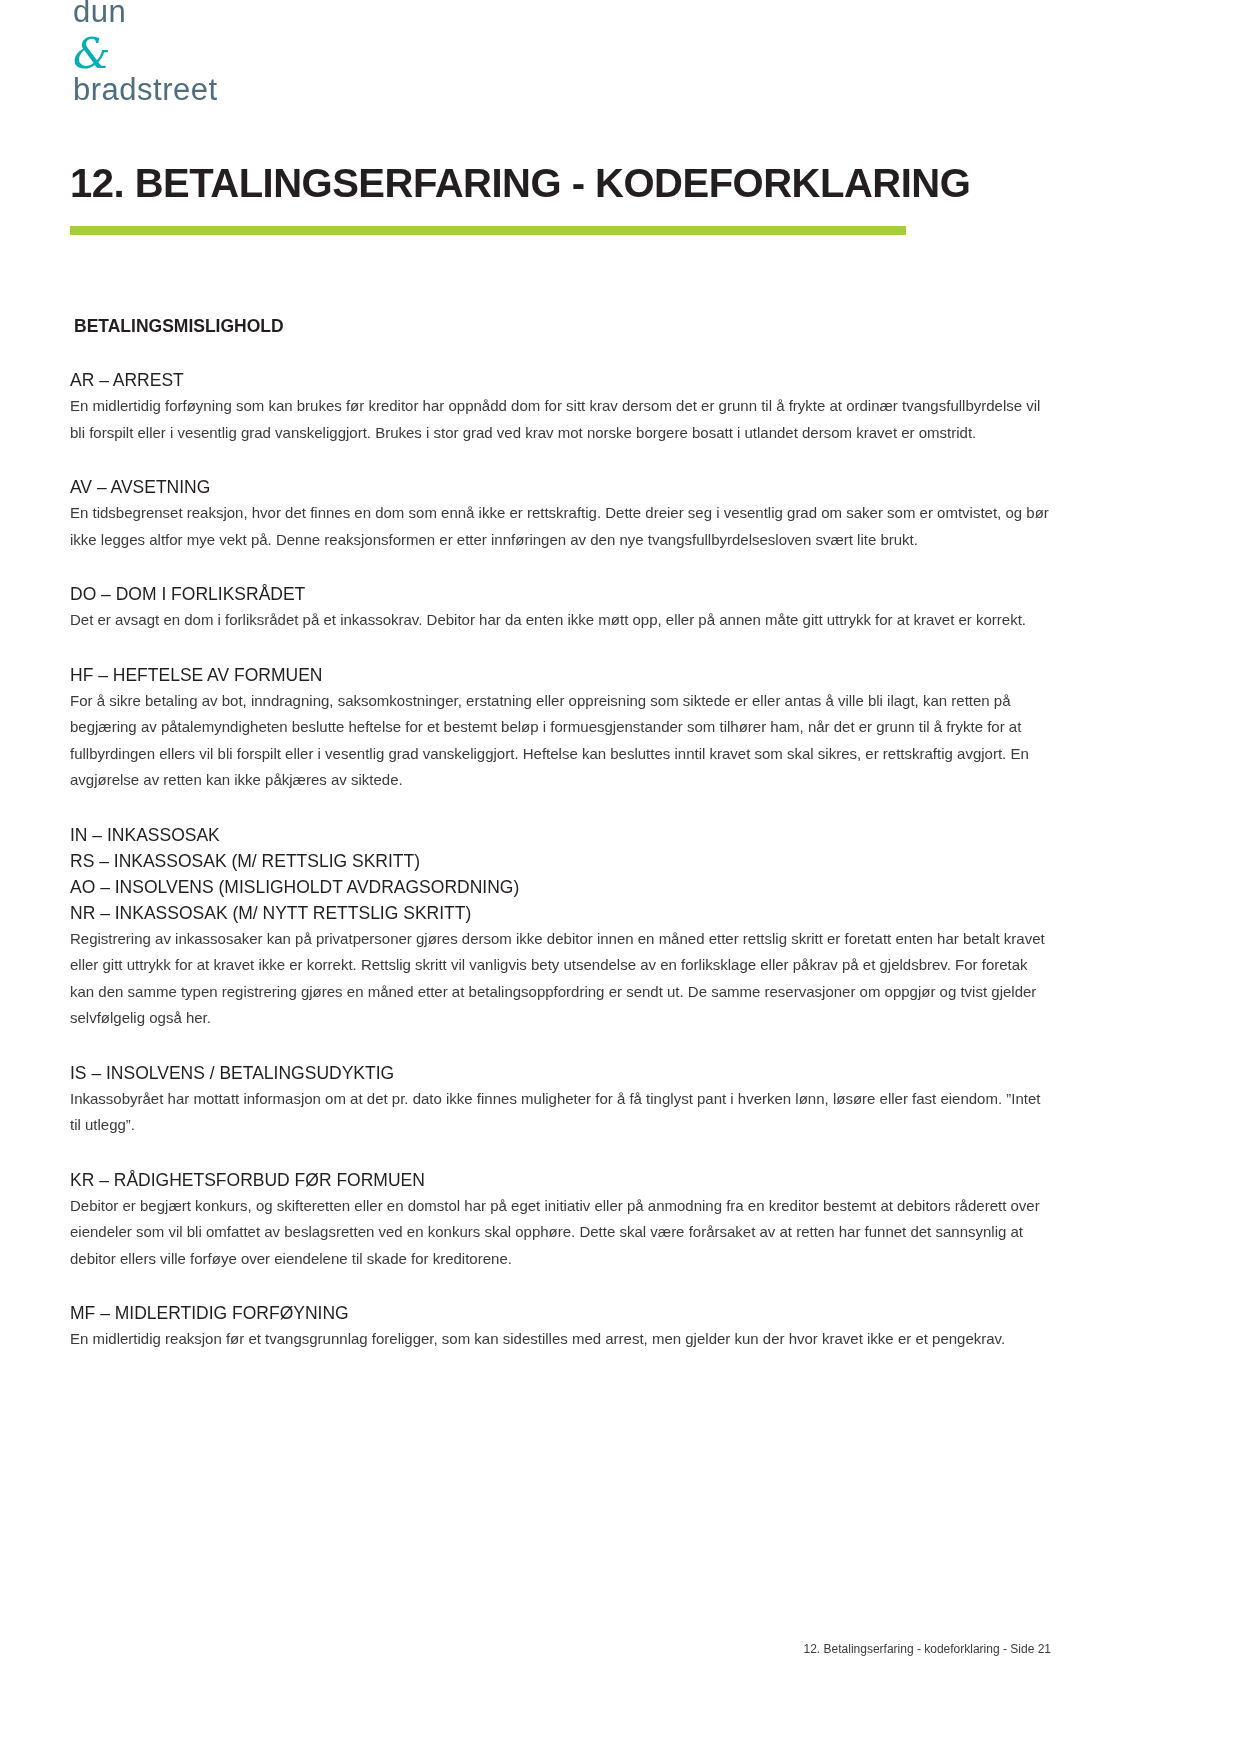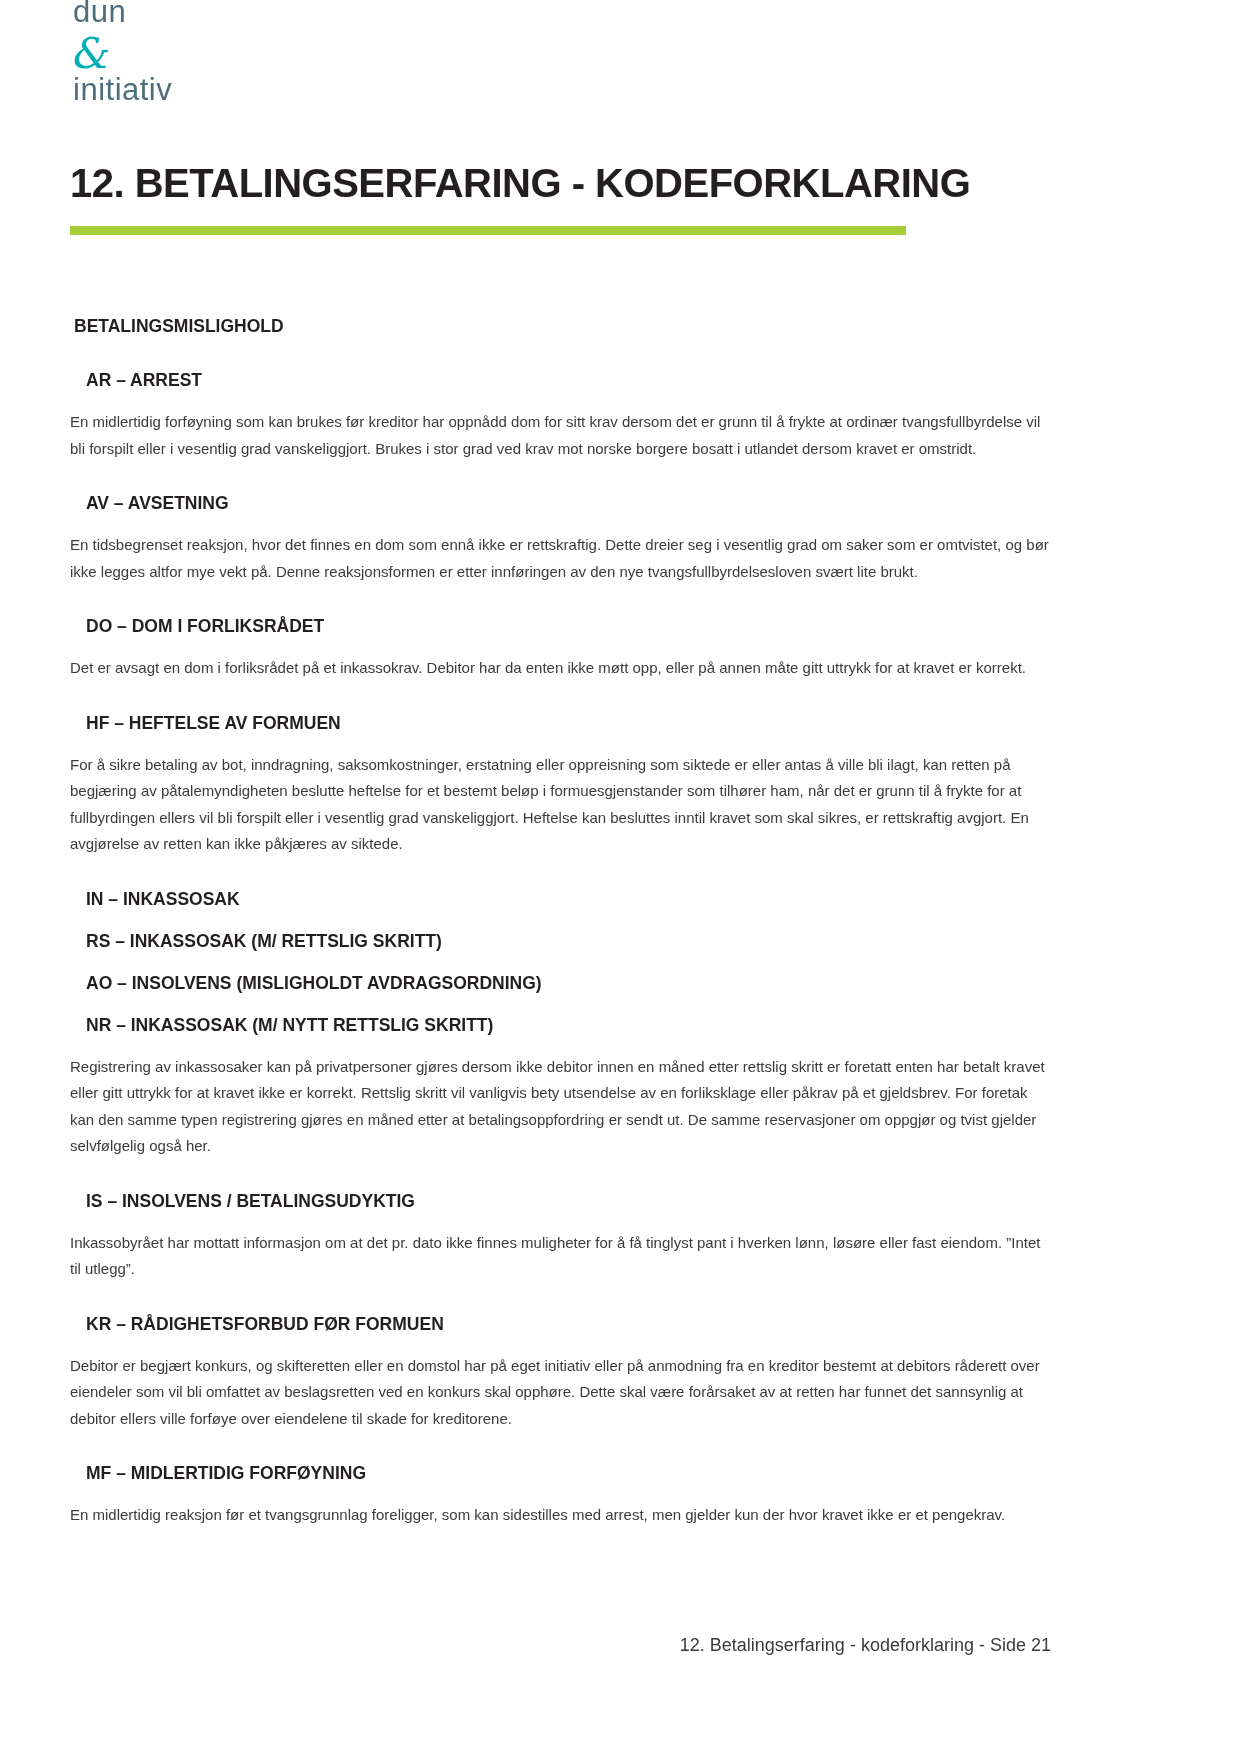--- a/index.html
+++ b/index.html
@@ -65,51 +65,51 @@
     margin: 78px 0 0 4px;
     font-size: 17.5px;
     line-height: 26px;
     font-weight: bold;
     color: var(--heading-text, #231f20);
   }
   .entry {
     margin-top: 28px;
   }
   .entry h3 {
-    margin: 16px;
+    margin: 0;
     font-size: 17.5px;
     line-height: 26px;
-    font-weight: bold;
+    font-weight: normal;
     color: var(--heading-text, #231f20);
   }
   .entry p {
     margin: 0;
     font-size: 15px;
     line-height: 26.5px;
     color: var(--body-text, #3b3b3b);
   }
 
   
   .footer {
     position: absolute;
     right: 190px;
     bottom: 98px;
-    font-size: 18px;
+    font-size: 12px;
     color: var(--body-text, #3b3b3b);
   }
 </style>
 </head>
 <body>
 
 <div class="page">
 
   <div class="logo">
     <span class="logo-word">dun</span>
     <span class="logo-amp">&amp;</span>
-    <span class="logo-word">initiativ</span>
+    <span class="logo-word">bradstreet</span>
   </div>
 
   <h1 class="title">12. BETALINGSERFARING - KODEFORKLARING</h1>
   <div class="rule"></div>
 
   <h2 class="section-heading">BETALINGSMISLIGHOLD</h2>
 
   <section class="entry">
     <h3>AR – ARREST</h3>
     <p>En midlertidig forføyning som kan brukes før kreditor har oppnådd dom for sitt krav dersom det er grunn til å frykte at ordinær tvangsfullbyrdelse vil bli forspilt eller i vesentlig grad vanskeliggjort. Brukes i stor grad ved krav mot norske borgere bosatt i utlandet dersom kravet er omstridt.</p>

